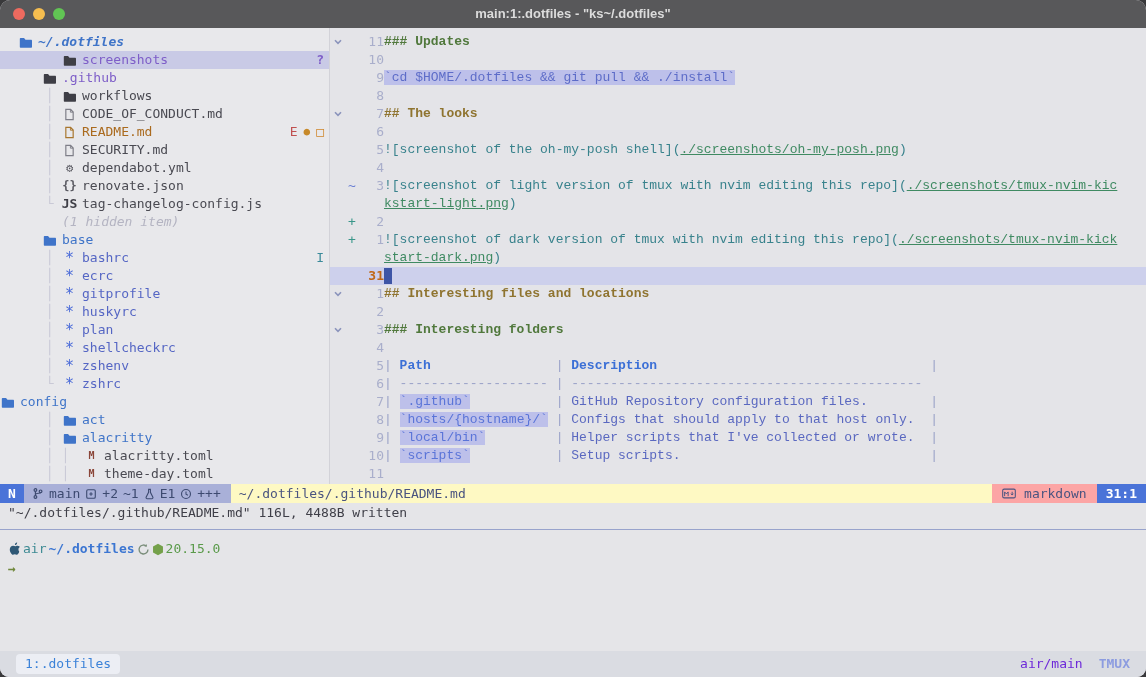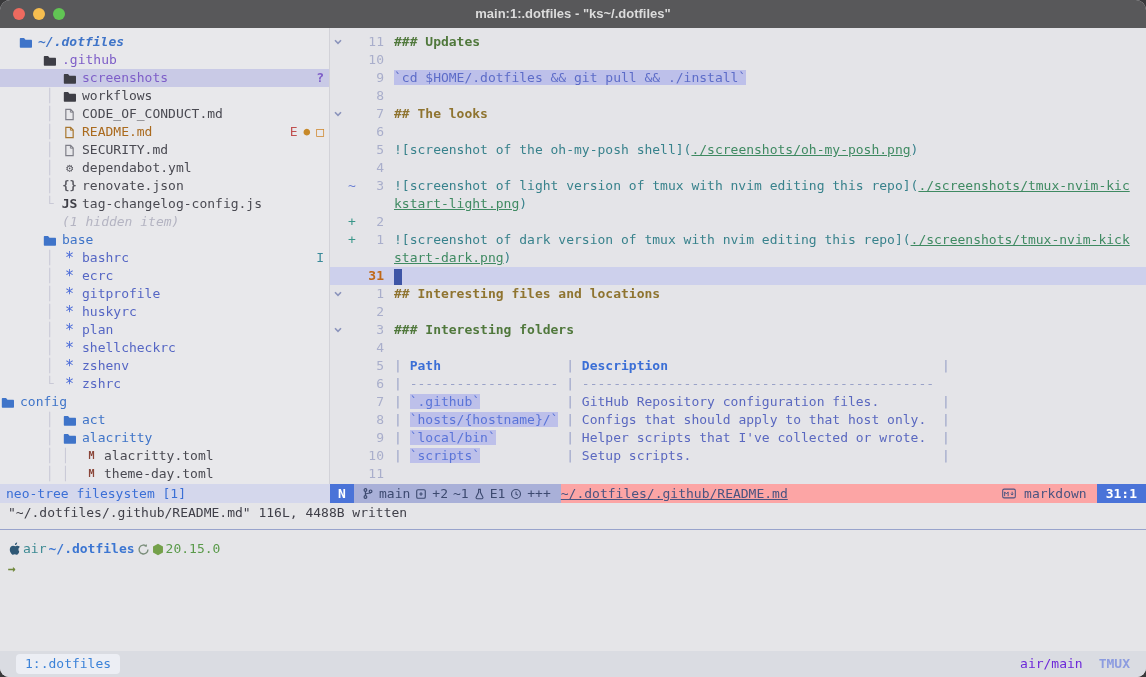--- a/index.html
+++ b/index.html
@@ -50,37 +50,37 @@
   
   .editor{flex:1;background:#e4e4e8;padding-top:5px;overflow:hidden;}
   .erow{height:18px;display:flex;align-items:center;white-space:pre;}
   .erow.cursorline{background:#cdd0ec;}
   .efold{width:16px;flex:none;text-align:center;color:#8b94bc;display:inline-flex;justify-content:center;align-items:center;}
   .esign{width:12px;flex:none;text-align:center;}
   .sign-tilde{color:#6b80d4;}
   .sign-plus{color:#39968a;}
   .enum{width:26px;flex:none;text-align:right;color:#a9aecb;}
   .enum.cur{color:#c06818;font-weight:bold;}
-  .etext{margin-left:10px;white-space:pre;}
+  .etext{white-space:pre;font-family:Liberation Mono, monospace;}
   .seg-h2{color:#8f7430;font-weight:bold;}
   .seg-h3{color:#50783c;font-weight:bold;}
   .seg-md{color:#38828c;}
   .seg-link{color:#3f8a62;text-decoration:underline;}
   .seg-codespan{background:#bdc0ea;color:#5d6cc8;}
   .seg-pipe{color:#9aa2c8;}
   .seg-th{color:#3b6fd6;font-weight:bold;}
   .seg-cell{color:#5a68c0;}
   .seg-codecell{background:#bdc0ea;color:#5a74d8;}
   .cursorblock{display:inline-block;width:8px;height:16px;background:#3e55a6;vertical-align:middle;}
   
   .statusrow{height:19px;flex:none;display:flex;align-items:stretch;font-size:13px;}
   .winbar{width:330px;flex:none;background:#d4d7ec;color:#3b6fd6;display:flex;align-items:center;padding-left:6px;}
   .st-mode{background:#4a73d8;color:#fff;font-weight:bold;width:24px;display:flex;align-items:center;justify-content:center;flex:none;}
   .st-git{background:#a9b0d8;color:#3d4a70;display:flex;align-items:center;gap:5px;padding:0 10px 0 8px;flex:none;}
-  .st-path{background:#fca5a5;color:#4a5480;display:flex;align-items:center;padding-left:0;flex:1;min-width:0;text-decoration:underline;}
+  .st-path{background:#fef9c3;color:#4a5480;display:flex;align-items:center;padding-left:8px;flex:1;min-width:0;}
   .st-ft{background:#fca5a5;color:#4a5480;display:flex;align-items:center;gap:8px;padding:0 10px;flex:none;}
   .st-pos{background:#4a73d8;color:#fff;font-weight:bold;display:flex;align-items:center;justify-content:center;padding:0 9px;flex:none;}
   .sticon{display:inline-flex;align-items:center;}
   
   .msgline{height:20px;flex:none;display:flex;align-items:center;padding-left:8px;color:#3f3f48;white-space:pre;}
   .pane-divider{height:1px;background:#98a3cc;margin-top:6px;flex:none;}
   .shell{padding:10px 0 0 8px;flex:none;}
   .promptline{height:18px;display:flex;align-items:center;gap:2px;white-space:pre;}
   .p-host{color:#3d8a93;}
   .p-cwd{color:#3c76d2;font-weight:bold;}
@@ -106,26 +106,26 @@
     </div>
     <div class="title">main:1:.dotfiles - "ks~/.dotfiles"</div>
   </div>
 
   <div class="workspace">
     <div class="panes">
       <div class="neotree" id="tree-rows">
           <div class="trow" style="padding-left: 18px;"><span class="ticon ic-folder-blue"><svg width="13" height="11" viewBox="0 0 16 13">
                 <path fill="currentColor" d="M1 2.2C1 1.5 1.5 1 2.2 1h4l1.8 2h6.8c.7 0 1.2.5 1.2 1.2v7.6c0 .7-.5 1.2-1.2 1.2H2.2C1.5 13 1 12.5 1 11.8z"></path>
               </svg></span><span class="tlabel lab-root">~/.dotfiles</span><span class="tspacer"></span></div>
+          <div class="trow selected" style="padding-left: 62px;"><span class="ticon ic-folder-dark"><svg width="13" height="11" viewBox="0 0 16 13">
+                <path fill="currentColor" d="M1 2.2C1 1.5 1.5 1 2.2 1h4l1.8 2h6.8c.7 0 1.2.5 1.2 1.2v7.6c0 .7-.5 1.2-1.2 1.2H2.2C1.5 13 1 12.5 1 11.8z"></path>
+              </svg></span><span class="tlabel lab-purple">screenshots</span><span class="tspacer"></span><span class="badge b-purple">?</span></div>
           <div class="trow" style="padding-left: 42px;"><span class="ticon ic-folder-dark"><svg width="13" height="11" viewBox="0 0 16 13">
                 <path fill="currentColor" d="M1 2.2C1 1.5 1.5 1 2.2 1h4l1.8 2h6.8c.7 0 1.2.5 1.2 1.2v7.6c0 .7-.5 1.2-1.2 1.2H2.2C1.5 13 1 12.5 1 11.8z"></path>
               </svg></span><span class="tlabel lab-purple">.github</span><span class="tspacer"></span></div>
-          <div class="trow selected" style="padding-left: 62px;"><span class="ticon ic-folder-dark"><svg width="13" height="11" viewBox="0 0 16 13">
-                <path fill="currentColor" d="M1 2.2C1 1.5 1.5 1 2.2 1h4l1.8 2h6.8c.7 0 1.2.5 1.2 1.2v7.6c0 .7-.5 1.2-1.2 1.2H2.2C1.5 13 1 12.5 1 11.8z"></path>
-              </svg></span><span class="tlabel lab-purple">screenshots</span><span class="tspacer"></span><span class="badge b-purple">?</span></div>
           <div class="trow" style="padding-left: 62px;"><span class="tguide">│</span><span class="ticon ic-folder-dark"><svg width="13" height="11" viewBox="0 0 16 13">
                 <path fill="currentColor" d="M1 2.2C1 1.5 1.5 1 2.2 1h4l1.8 2h6.8c.7 0 1.2.5 1.2 1.2v7.6c0 .7-.5 1.2-1.2 1.2H2.2C1.5 13 1 12.5 1 11.8z"></path>
               </svg></span><span class="tlabel lab-plain">workflows</span><span class="tspacer"></span></div>
           <div class="trow" style="padding-left: 62px;"><span class="tguide">│</span><span class="ticon ic-file"><svg width="11" height="13" viewBox="0 0 12 14">
                 <path fill="none" stroke="currentColor" stroke-width="1.3" d="M2 1.5h5.2L10 4.3v8.2H2z"></path>
                 <path fill="none" stroke="currentColor" stroke-width="1" d="M7 1.5v3h3"></path>
               </svg></span><span class="tlabel lab-plain">CODE_OF_CONDUCT.md</span><span class="tspacer"></span></div>
           <div class="trow" style="padding-left: 62px;"><span class="tguide">│</span><span class="ticon ic-file-orange"><svg width="11" height="13" viewBox="0 0 12 14">
                 <path fill="none" stroke="currentColor" stroke-width="1.3" d="M2 1.5h5.2L10 4.3v8.2H2z"></path>
                 <path fill="none" stroke="currentColor" stroke-width="1" d="M7 1.5v3h3"></path>
@@ -192,21 +192,20 @@
           <div class="erow"><span class="efold"></span><span class="esign"></span><span class="enum">6</span><span class="etext"><span class="seg-pipe">| ------------------- | ---------------------------------------------</span></span></div>
           <div class="erow"><span class="efold"></span><span class="esign"></span><span class="enum">7</span><span class="etext"><span class="seg-pipe">| </span><span class="seg-codecell">`.github`</span><span class="seg-pipe">           </span><span class="seg-pipe">| </span><span class="seg-cell">GitHub Repository configuration files.</span><span class="seg-pipe">        </span><span class="seg-pipe">|</span></span></div>
           <div class="erow"><span class="efold"></span><span class="esign"></span><span class="enum">8</span><span class="etext"><span class="seg-pipe">| </span><span class="seg-codecell">`hosts/{hostname}/`</span><span class="seg-pipe"> </span><span class="seg-pipe">| </span><span class="seg-cell">Configs that should apply to that host only.</span><span class="seg-pipe">  </span><span class="seg-pipe">|</span></span></div>
           <div class="erow"><span class="efold"></span><span class="esign"></span><span class="enum">9</span><span class="etext"><span class="seg-pipe">| </span><span class="seg-codecell">`local/bin`</span><span class="seg-pipe">         </span><span class="seg-pipe">| </span><span class="seg-cell">Helper scripts that I've collected or wrote.</span><span class="seg-pipe">  </span><span class="seg-pipe">|</span></span></div>
           <div class="erow"><span class="efold"></span><span class="esign"></span><span class="enum">10</span><span class="etext"><span class="seg-pipe">| </span><span class="seg-codecell">`scripts`</span><span class="seg-pipe">           </span><span class="seg-pipe">| </span><span class="seg-cell">Setup scripts.</span><span class="seg-pipe">                                </span><span class="seg-pipe">|</span></span></div>
           <div class="erow"><span class="efold"></span><span class="esign"></span><span class="enum">11</span><span class="etext"></span></div>
         </div>
     </div>
 
     <div class="statusrow">
-      <div class="winbar">neo-tree filesystem [1]</div>
       <div class="st-mode">N</div>
       <div class="st-git">
         <span class="sticon">
           <svg width="12" height="13" viewBox="0 0 14 14">
               <g stroke="#3d4a70" fill="none" stroke-width="1.4">
                 <circle cx="4" cy="3" r="1.6"></circle>
                 <circle cx="4" cy="11" r="1.6"></circle>
                 <circle cx="10" cy="4.5" r="1.6"></circle>
                 <path d="M4 4.6v4.8M4 8.4c0-2.4 6-1.2 6-2.3"></path>
               </g>

